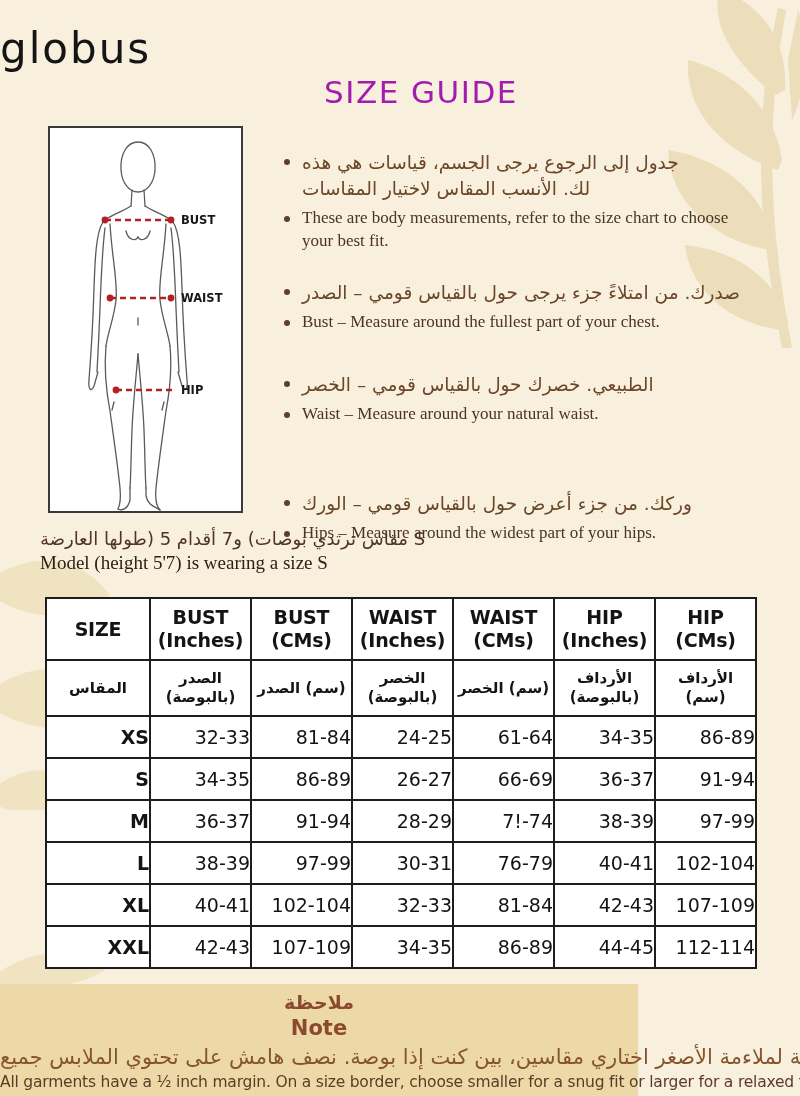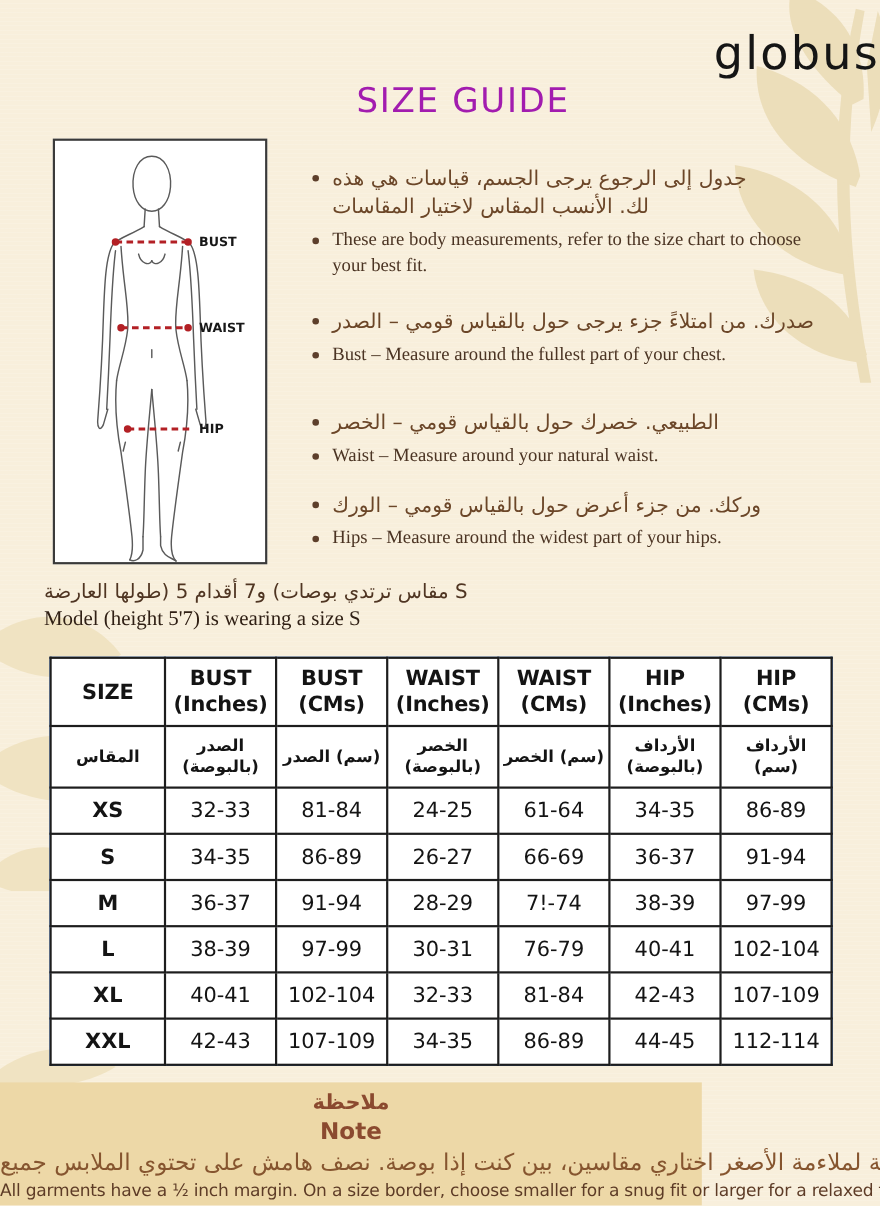--- a/index.html
+++ b/index.html
@@ -10,56 +10,56 @@
     position:relative;overflow:hidden;
   }
   .page{position:absolute;inset:0;width:800px;height:1096px;}
   
   .texture{position:absolute;inset:0;z-index:0;pointer-events:none;
     background:repeating-linear-gradient(0deg, rgba(255,255,255,.35) 0 1px, rgba(0,0,0,0) 1px 4px);
     opacity:.35;}
   .decor{position:absolute;z-index:0;pointer-events:none;}
   .content{position:absolute;inset:0;z-index:1;}
 
-  .logo{position:absolute;top:24px;left:0;width:100%;text-align:right;
+  .logo{position:absolute;top:24px;left:0;width:100%;text-align:left;
     font-size:42px;font-weight:500;color:#151515;letter-spacing:2px;}
   .title{position:absolute;top:74px;left:0;width:100%;text-align:center;
     font-size:31px;font-weight:400;color:#a21caf;letter-spacing:1.5px;padding-left:21px;}
 
   .figure-box{position:absolute;left:48px;top:126px;width:195px;height:387px;
     background:#ffffff;border:2px solid #3a3a3a;box-sizing:border-box;}
 
   .bullets{position:absolute;left:284px;top:150px;width:456px;}
   .b-item{display:flex;align-items:flex-start;margin:0 0 5px 0;}
   .b-item .dot{flex:0 0 auto;width:6px;height:6px;border-radius:50%;
     background:#5d3f2b;margin:9px 12px 0 0;}
   .b-item .txt{flex:1 1 auto;}
   .b-item.ar .txt{font-family:"DejaVu Sans",sans-serif;font-size:18.5px;
     line-height:1.4;color:#6b4628;text-align:left;}
   .b-item.en .txt{font-family:Liberation Serif, serif;
     font-size:17px;line-height:1.35;color:#4b3423;}
   .gap-sm{margin-top:27px;}
   .gap-md{margin-top:39px;}
-  .gap-lg{margin-top:21px;}
+  .gap-lg{margin-top:65px;}
 
   .model-note{position:absolute;left:40px;top:527px;width:430px;}
   .model-note .ar{font-size:18px;color:#4f3522;line-height:1.35;}
   .model-note .en{font-family:"Liberation Serif","DejaVu Serif",serif;
     font-size:19px;color:#302015;line-height:1.3;}
 
   table.size-table{position:absolute;left:45px;top:597px;width:710px;
     border-collapse:collapse;table-layout:fixed;background:#3b82f6;}
   table.size-table td,table.size-table th{
     border:2px solid #1d1d1d;text-align:center;vertical-align:middle;
     padding:0;color:#141414;background:#ffffff;}
   tr.hdr-en th{height:60px;font-size:19px;font-weight:700;line-height:1.2;
     white-space:pre-line;letter-spacing:-0.2px;}
   tr.hdr-ar th{height:54px;font-size:15px;font-weight:700;line-height:1.25;
     white-space:pre-line;}
-  tr.data-row td{height:40px;font-size:19px;}
+  tr.data-row td{height:40px;font-size:19px;text-align:right;}
   tr.data-row td.size-cell{font-weight:700;}
 
   .note-section{position:absolute;left:0;top:984px;width:638px;height:112px;
     background:#edd8a7;text-align:center;}
   .note-title-ar{margin-top:7px;font-size:19px;font-weight:700;color:#8b4a2f;line-height:1.25;}
   .note-title-en{font-size:21px;font-weight:700;color:#8b4a2f;line-height:1.3;}
   .note-body-ar{font-size:21px;color:#86552f;line-height:1.45;white-space:nowrap;}
   .note-body-en{font-size:15.5px;color:#5d3b26;letter-spacing:-0.2px;line-height:1.4;white-space:nowrap;}
 </style>
 </head>

